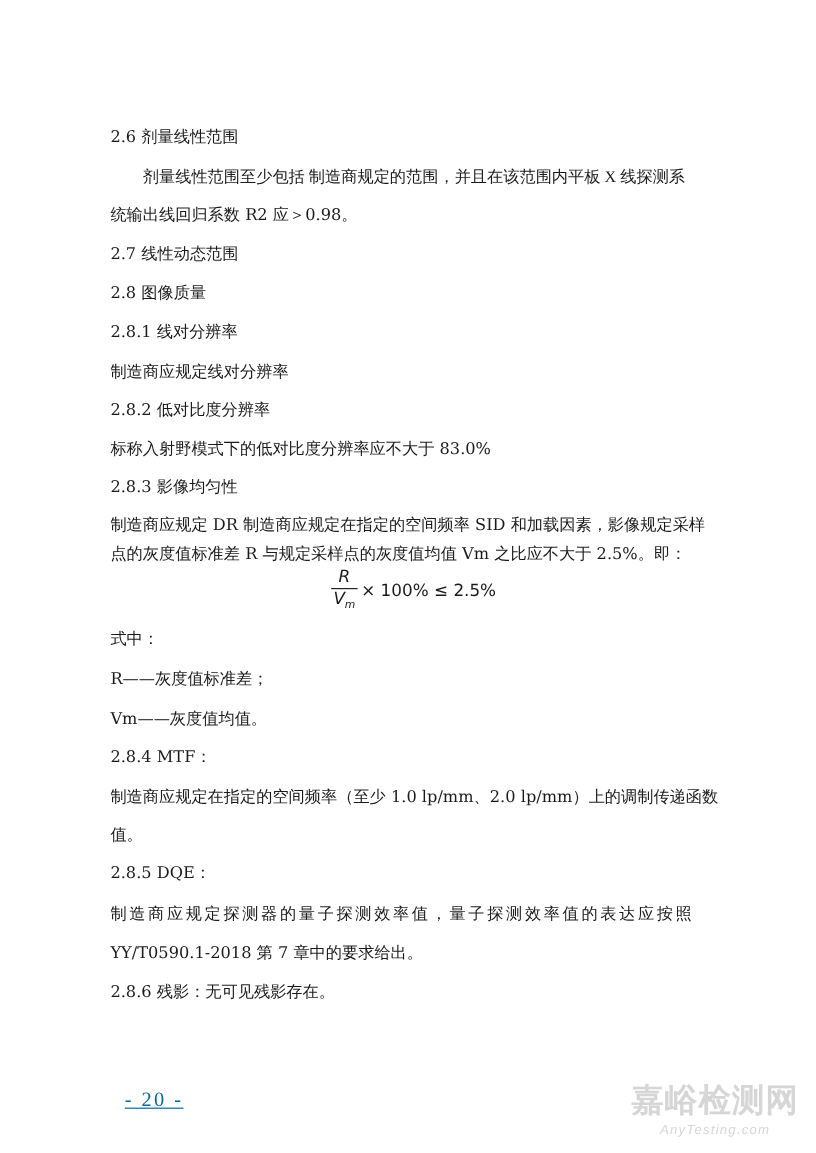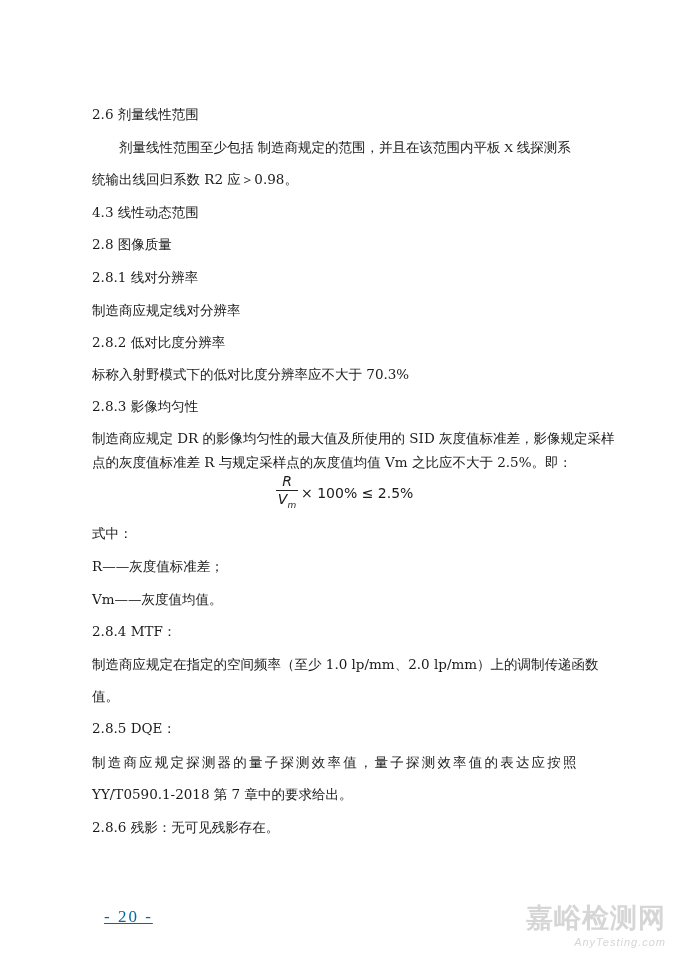--- a/index.html
+++ b/index.html
@@ -10,44 +10,44 @@
   .indent { left:119px;font-family:Liberation Serif, serif; }
   .formula { position:absolute; left:276px; top:473px; display:flex; align-items:center;
              font-family:"DejaVu Sans", sans-serif; font-size:14px; }
   .frac { display:inline-flex; flex-direction:column; align-items:center; margin-right:3px; }
   .frac .top { font-style:italic; padding:0 2px; line-height:17px; }
   .frac .bar { width:22px; border-top:1px solid #222; }
   .frac .bot { font-style:italic; line-height:17px; }
   .frac .bot sub { font-size:9px; }
   .page-num { position:absolute; left:104px; top:907px; font-size:17px; letter-spacing:2px;
               font-family:"Liberation Serif", serif; color:#0369a1;text-decoration:underline; }
-  .wm { position:absolute; right:14px; top:903px; text-align:right; color:#d6d6d6; }
+  .wm { position:absolute; right:14px; top:903px; text-align:center; color:#d6d6d6; }
   .wm .cn { font-family:"DejaVu Sans", sans-serif; font-size:27px; font-weight:bold; letter-spacing:1px; line-height:30px; }
   .wm .en { font-family:Liberation Sans, sans-serif; font-size:11px; font-style:italic; letter-spacing:1px; line-height:18px; }
 </style>
 </head>
 <body>
 
 <div>
 
   <div class="line h" style="top:105px">2.6 剂量线性范围</div>
   <div class="line indent" style="top:139px">剂量线性范围至少包括 制造商规定的范围，并且在该范围内平板 X 线探测系</div>
   <div class="line" style="top:170px">统输出线回归系数 R2 应＞0.98。</div>
 
-  <div class="line h" style="top:203px">4.3 线性动态范围</div>
+  <div class="line h" style="top:203px">2.7 线性动态范围</div>
   <div class="line h" style="top:235px">2.8 图像质量</div>
 
   <div class="line h" style="top:268px">2.8.1 线对分辨率</div>
   <div class="line" style="top:301px">制造商应规定线对分辨率</div>
 
   <div class="line h" style="top:333px">2.8.2 低对比度分辨率</div>
-  <div class="line" style="top:365px">标称入射野模式下的低对比度分辨率应不大于 70.3%</div>
+  <div class="line" style="top:365px">标称入射野模式下的低对比度分辨率应不大于 83.0%</div>
 
   <div class="line h" style="top:397px">2.8.3 影像均匀性</div>
-  <div class="line" style="top:429px">制造商应规定 DR 的影像均匀性的最大值及所使用的 SID 灰度值标准差，影像规定采样</div>
+  <div class="line" style="top:429px">制造商应规定 DR 制造商应规定在指定的空间频率 SID 和加载因素，影像规定采样</div>
   <div class="line" style="top:453px">点的灰度值标准差 R 与规定采样点的灰度值均值 Vm 之比应不大于 2.5%。即：</div>
 
   <div class="formula">
     <span class="frac">
       <span class="top">R</span>
       <span class="bar"></span>
       <span class="bot"><span>V</span><sub>m</sub></span>
     </span>
     <span>× 100% ≤ 2.5%</span>
   </div>

